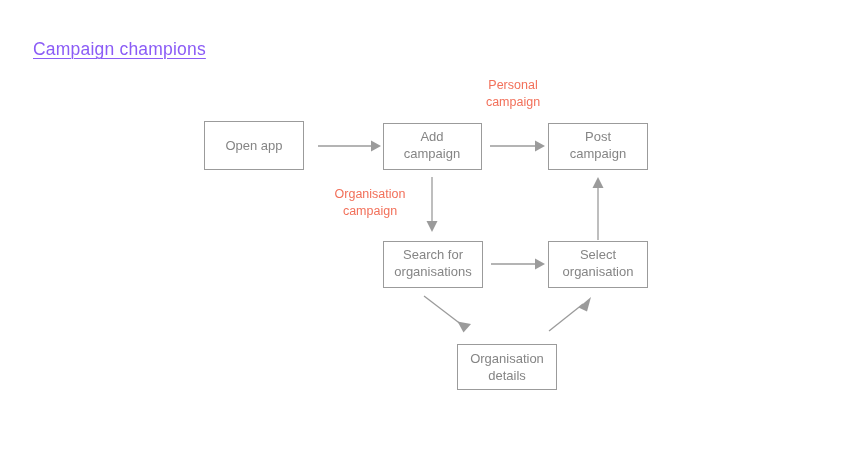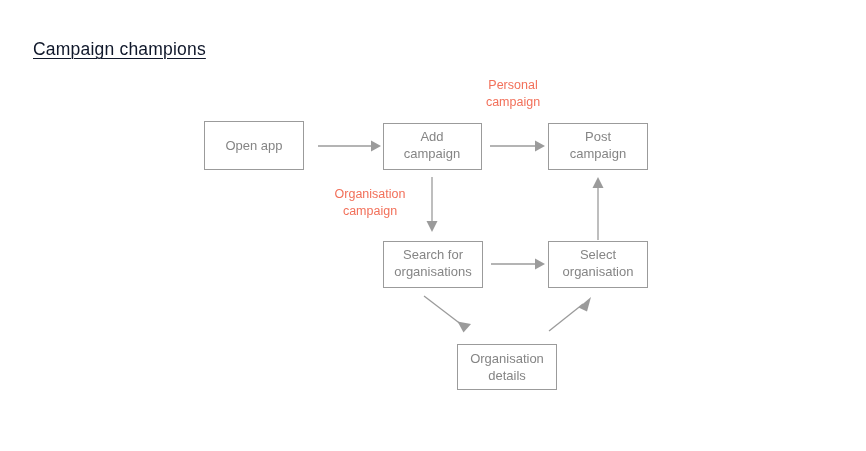--- a/index.html
+++ b/index.html
@@ -19,21 +19,21 @@
     width: 866px;
     height: 451px;
   }
   #page-title {
     position: absolute;
     left: 33px;
     top: 39px;
     font-size: 17.5px;
     font-weight: 400;
     letter-spacing: 0.2px;
-    color: #0f172a;
+    color: #8b5cf6;
     text-decoration: underline;
     text-underline-offset: 3px;
     text-decoration-thickness: 1px;
     white-space: nowrap;
   }
   svg#flow {
     position: absolute;
     left: 0;
     top: 0;
     width: 866px;

